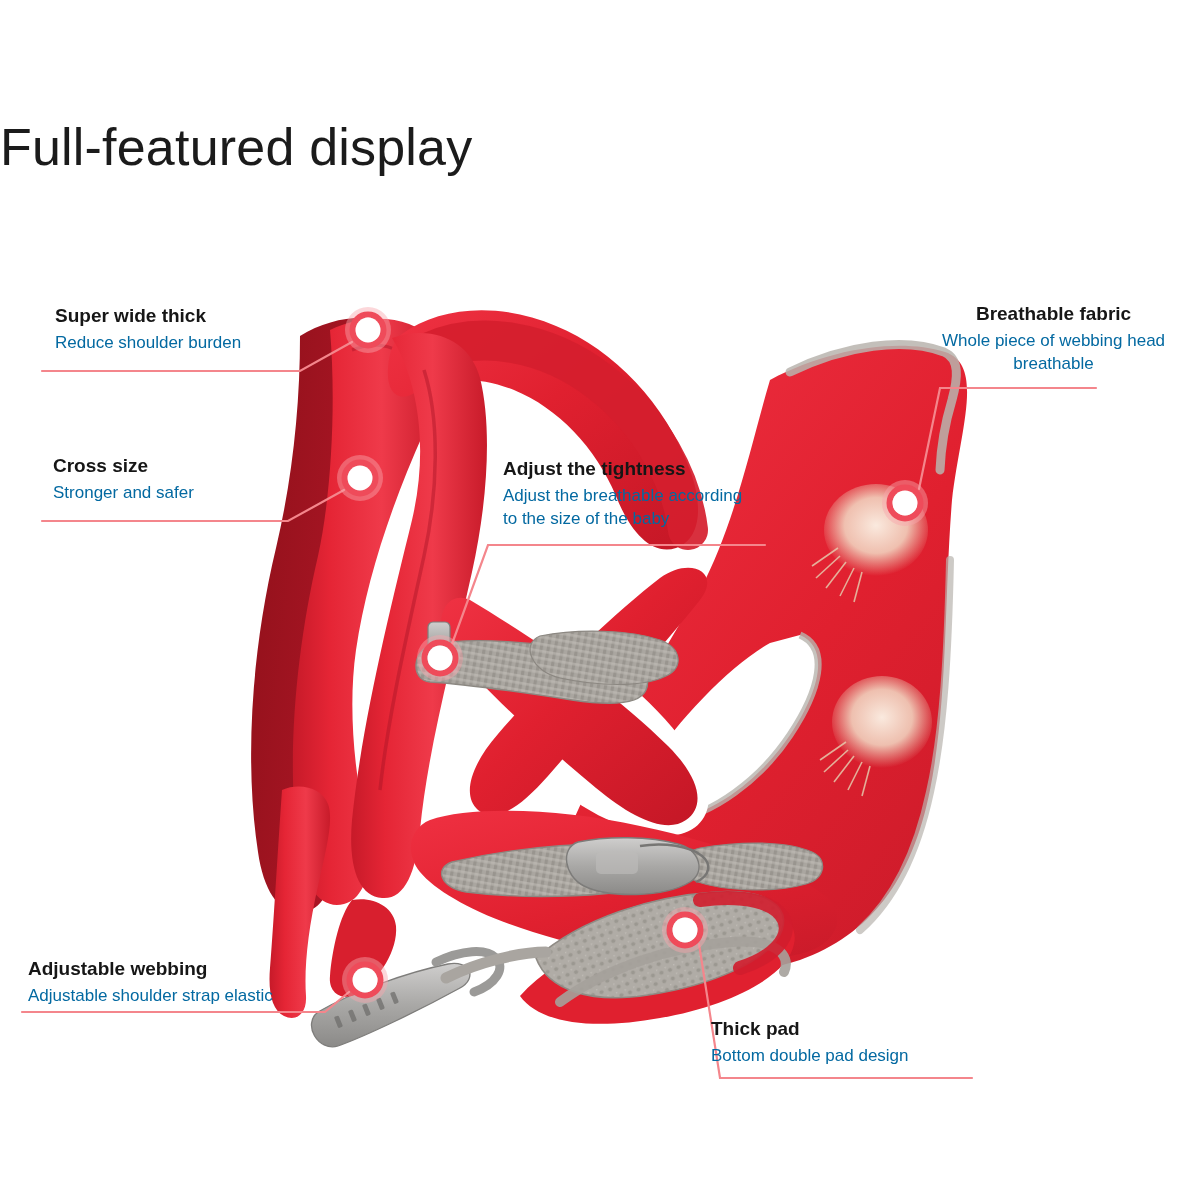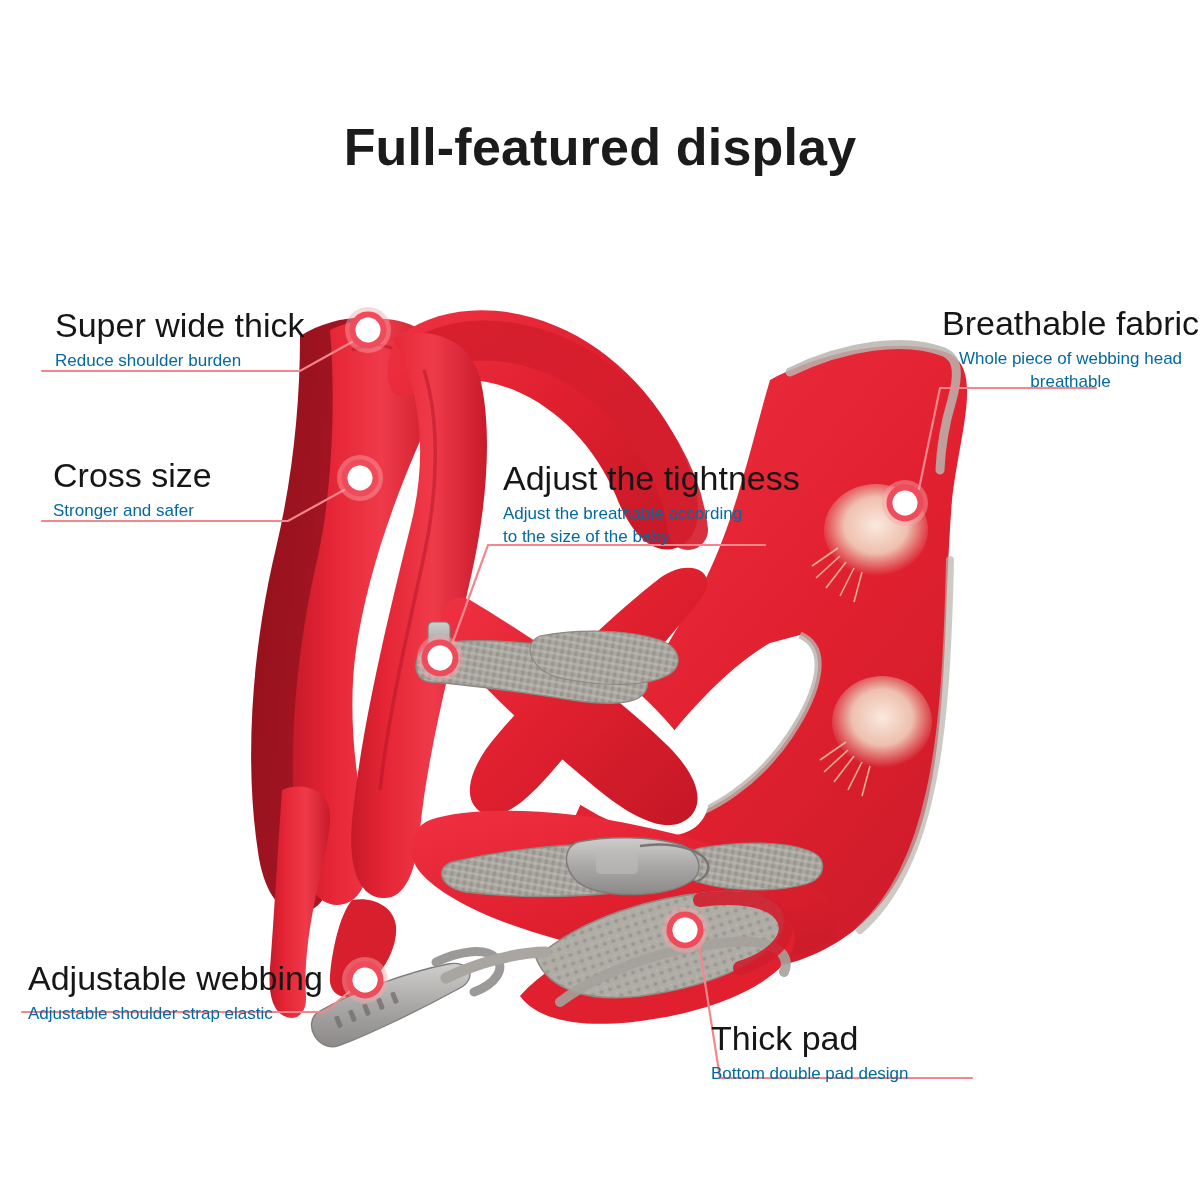--- a/index.html
+++ b/index.html
@@ -15,45 +15,44 @@
     overflow: hidden;
     font-family: "Liberation Sans", sans-serif;
   }
 
   
   #page-title {
     position: absolute;
     left: 0;
     top: 118px;
     width: 1200px;
-    text-align: center;
     font-size: 52px;
-    font-weight: 700;
+    font-weight: 400;
     color: #1b1b1b;
     letter-spacing: 0.2px;
     line-height: 1.12;
     white-space: nowrap;
   }
 
   
   #product-artwork {
     position: absolute;
     left: 0;
     top: 0;
     width: 1200px;
     height: 1200px;
   }
 
   
   .callout {
     position: absolute;
   }
   .callout-title {
-    font-size: 34px;
-    font-weight: 400;
+    font-size: 19px;
+    font-weight: 700;
     color: #161616;
     line-height: 1.18;
     white-space: nowrap;
   }
   .callout-sub {
     font-size: 17px;
     font-weight: 400;
     color: #0369a1;
     line-height: 1.35;
     margin-top: 5px;

